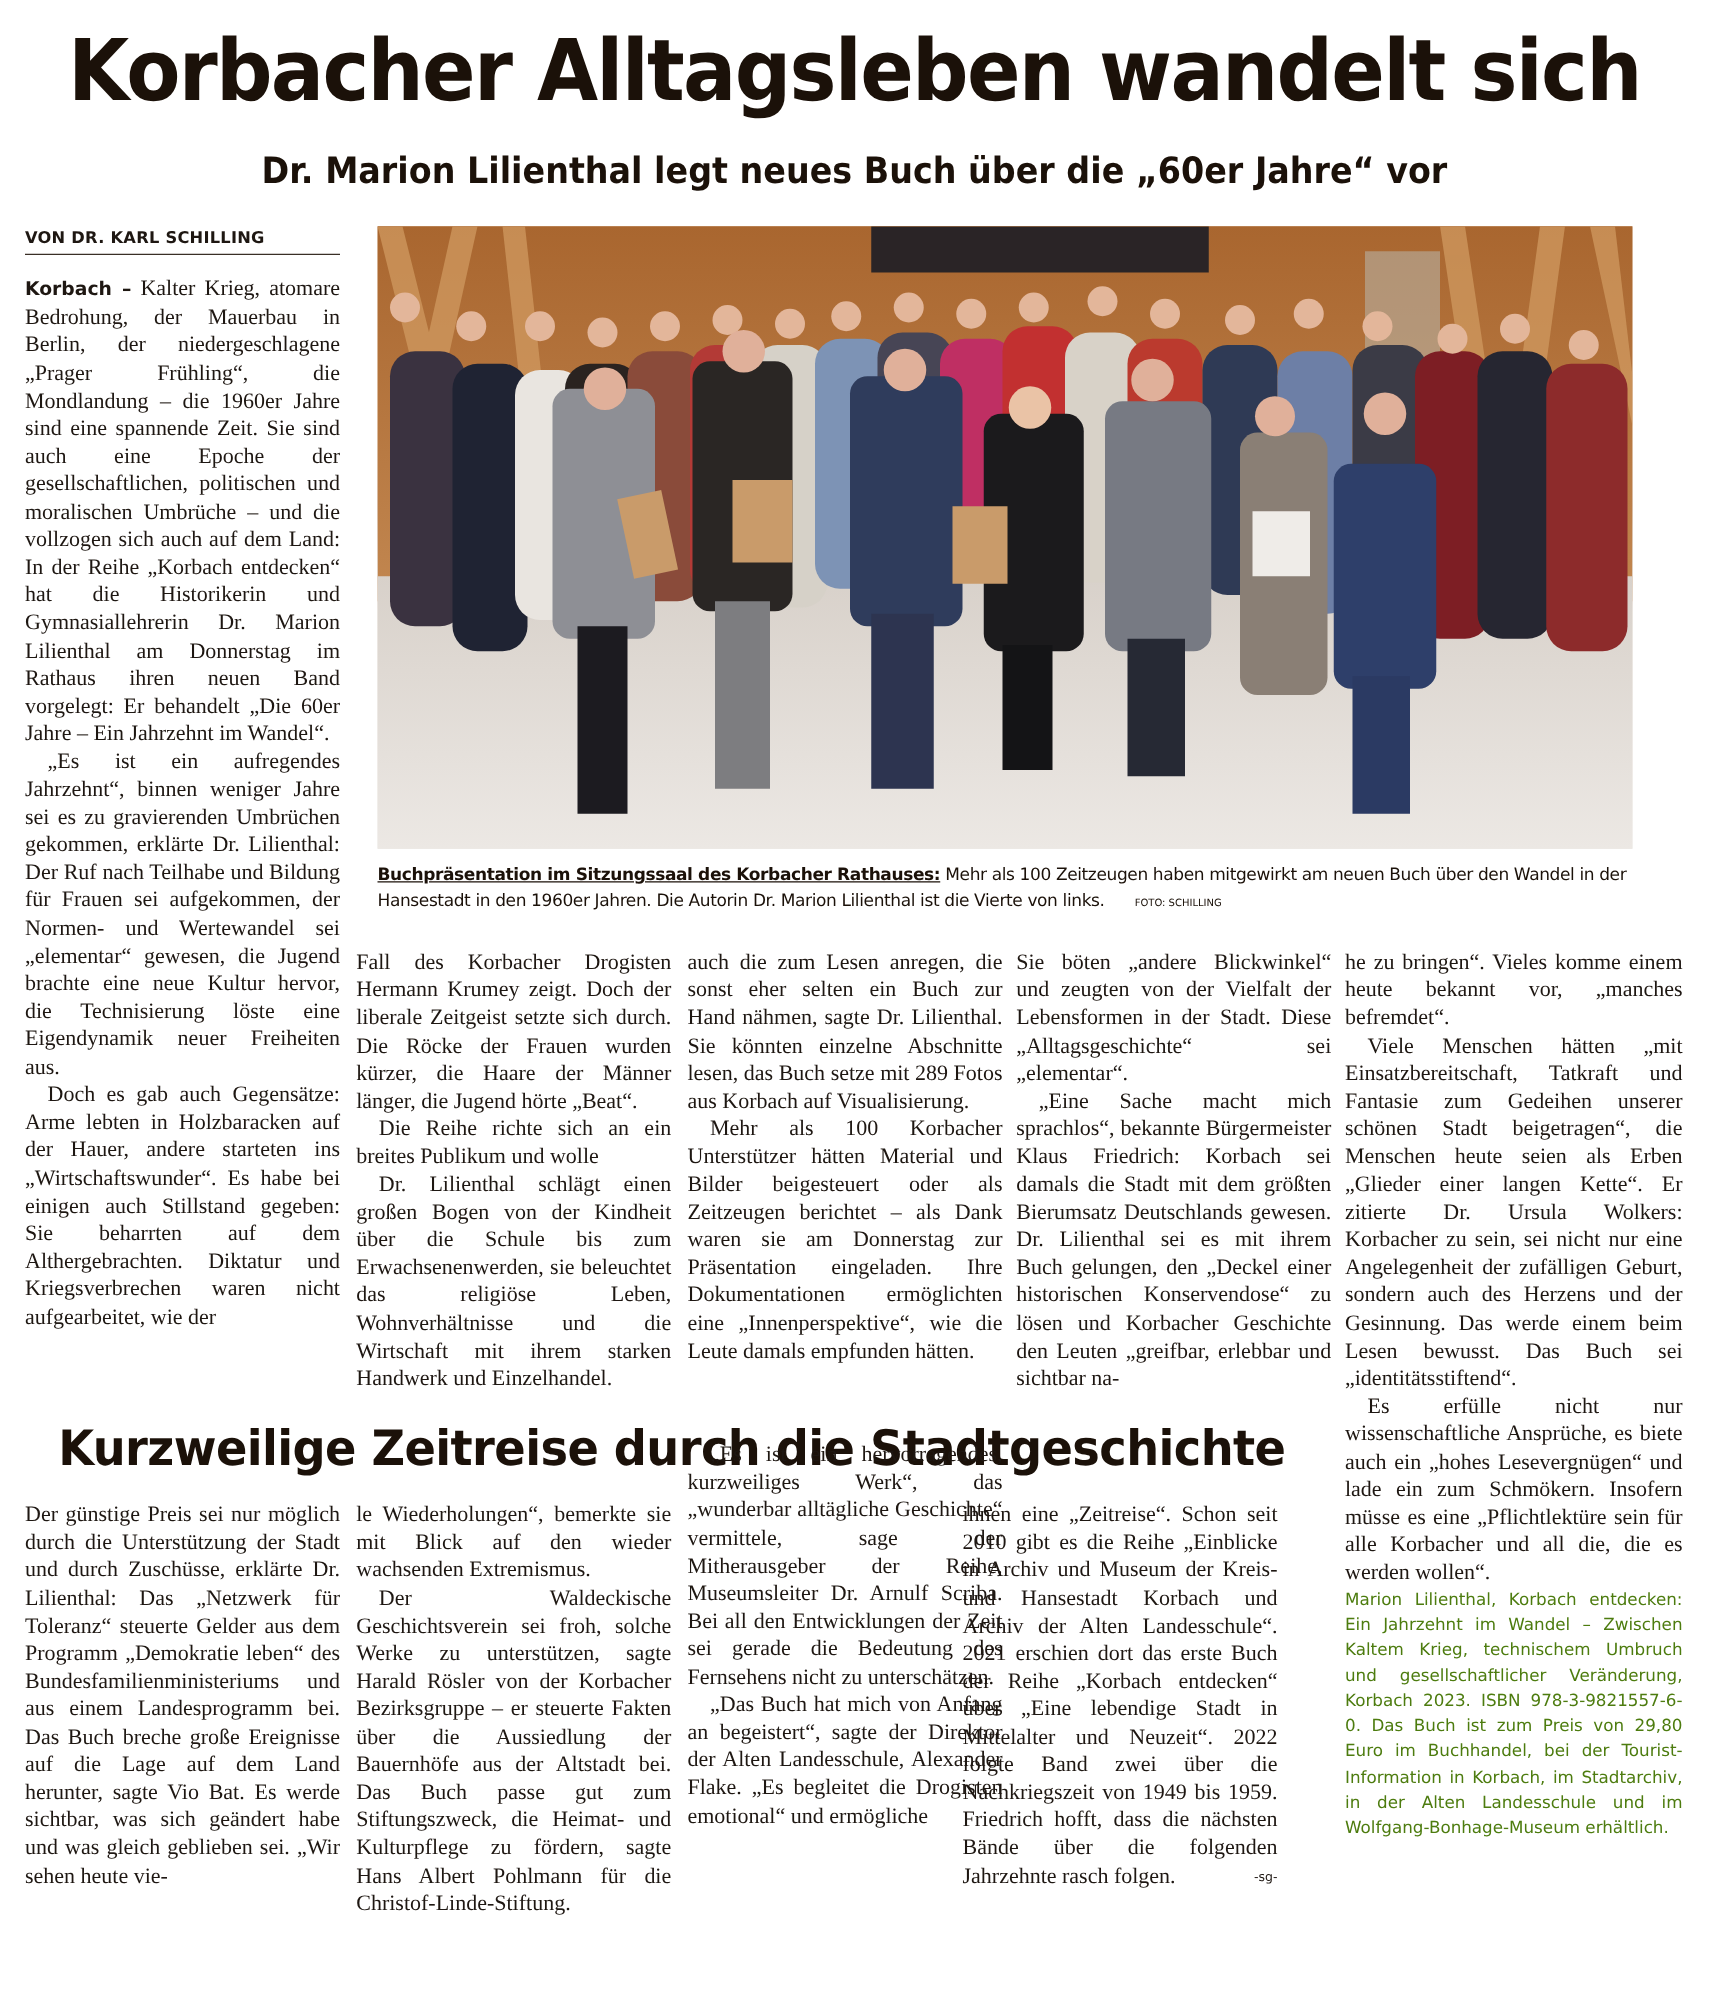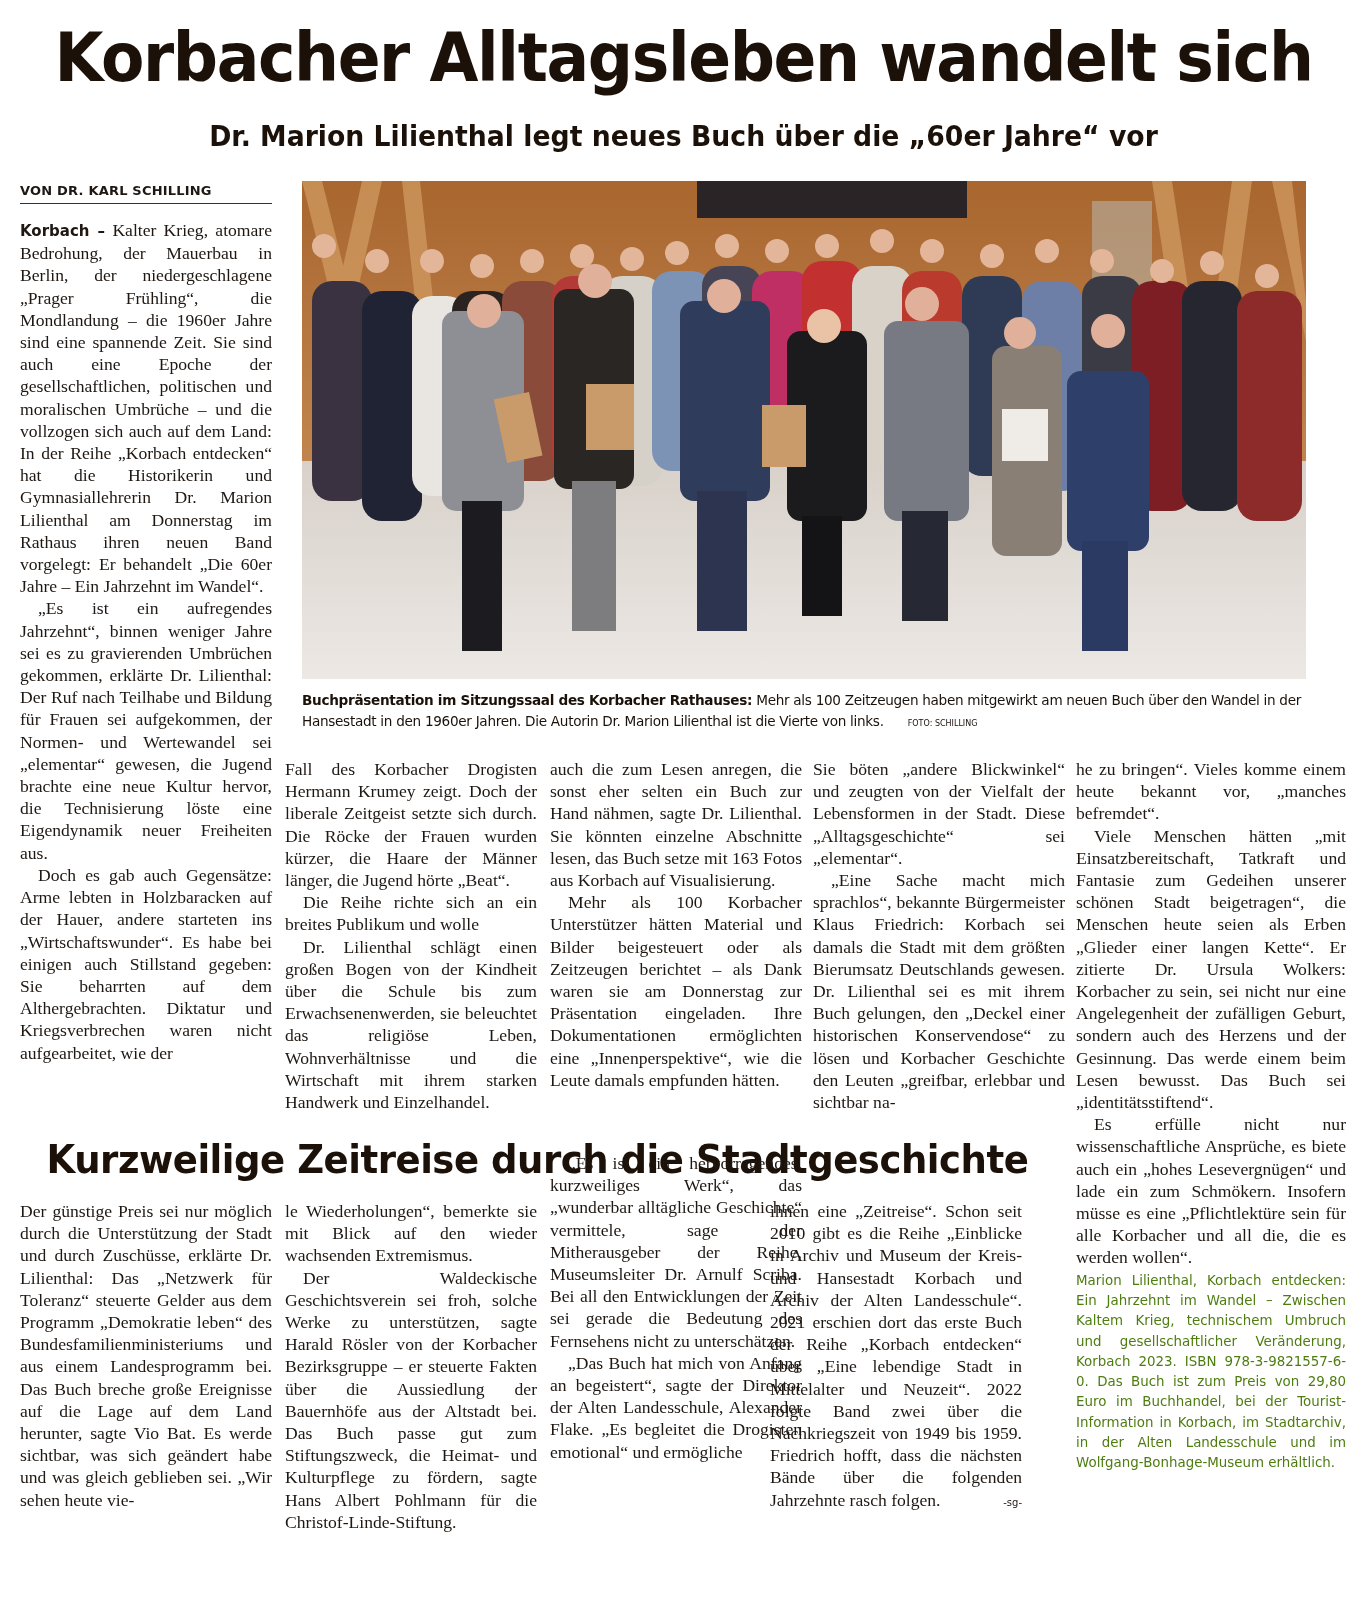--- a/index.html
+++ b/index.html
@@ -19,21 +19,21 @@
     text-align:justify; hyphens:manual; color:#1e1712; }
   .col p { margin:0; text-indent:18px; }
   .col p.noindent { text-indent:0; }
   .col p.cont { text-indent:0; }
   .lead { font-family:"DejaVu Sans", sans-serif; font-weight:bold; font-size:15px; }
 
   #photo { position:absolute; left:302px; top:181px; width:1004px; height:498px; overflow:hidden;
     background:linear-gradient(180deg,#b0703a 0%,#c58a52 30%,#b98a63 45%,#d9cfc5 62%,#e8e3de 100%); }
   #caption { position:absolute; left:302px; top:690px; width:1004px; font-family:"DejaVu Sans", sans-serif;
     font-size:13.6px; line-height:21px; color:#1b1109; letter-spacing:-0.3px; }
-  #caption .cap-bold { font-weight:bold; }
+  #caption .cap-bold { font-weight:bold;text-decoration:underline; }
   #caption .credit { font-size:8px; margin-left:10px; letter-spacing:0;padding-left:10px; }
 
   #subhead2 { position:absolute; left:20px; top:1136px; width:1040px; text-align:left;
     font-family:"DejaVu Sans", sans-serif; font-weight:bold; font-size:39px; line-height:48px; margin:0;
     color:#1b1109; letter-spacing:-0.5px; padding-left:28px; transform:scaleX(0.95); transform-origin:left; }
 
   .infobox { font-family:"DejaVu Sans", sans-serif; font-size:13.4px; line-height:20.3px; text-align:justify; color:#4d7c0f; }
   .sig { float:right; font-family:"DejaVu Sans", sans-serif; font-size:10px; margin-top:3px; }
 </style>
 </head>
@@ -159,21 +159,21 @@
   <span class="credit">FOTO: SCHILLING</span>
 </div>
 
 <div class="col" style="left:285px; top:758px; width:252px;">
   <p class="cont">Fall des Korbacher Drogisten Hermann Krumey zeigt. Doch der liberale Zeitgeist setzte sich durch. Die Röcke der Frauen wurden kürzer, die Haare der Männer länger, die Jugend hörte „Beat“.</p>
   <p>Die Reihe richte sich an ein breites Publikum und wolle</p>
   <p>Dr. Lilienthal schlägt einen großen Bogen von der Kindheit über die Schule bis zum Erwachsenenwerden, sie beleuchtet das religiöse Leben, Wohnverhältnisse und die Wirtschaft mit ihrem starken Handwerk und Einzelhandel.</p>
 </div>
 
 <div class="col" style="left:550px; top:758px; width:252px;">
-  <p class="cont">auch die zum Lesen anregen, die sonst eher selten ein Buch zur Hand nähmen, sagte Dr. Lilienthal. Sie könnten einzelne Abschnitte lesen, das Buch setze mit 163 Fotos aus Korbach auf Visualisierung.</p>
+  <p class="cont">auch die zum Lesen anregen, die sonst eher selten ein Buch zur Hand nähmen, sagte Dr. Lilienthal. Sie könnten einzelne Abschnitte lesen, das Buch setze mit 289 Fotos aus Korbach auf Visualisierung.</p>
   <p>Mehr als 100 Korbacher Unterstützer hätten Material und Bilder beigesteuert oder als Zeitzeugen berichtet – als Dank waren sie am Donnerstag zur Präsentation eingeladen. Ihre Dokumentationen ermöglichten eine „Innenperspektive“, wie die Leute damals empfunden hätten.</p>
 </div>
 
 <div class="col" style="left:813px; top:758px; width:252px;">
   <p class="cont">Sie böten „andere Blickwinkel“ und zeugten von der Vielfalt der Lebensformen in der Stadt. Diese „Alltagsgeschichte“ sei „elementar“.</p>
   <p>„Eine Sache macht mich sprachlos“, bekannte Bürgermeister Klaus Friedrich: Korbach sei damals die Stadt mit dem größten Bierumsatz Deutschlands gewesen. Dr. Lilienthal sei es mit ihrem Buch gelungen, den „Deckel einer historischen Konservendose“ zu lösen und Korbacher Geschichte den Leuten „greifbar, erlebbar und sichtbar na-</p>
 </div>
 
 <div class="col" style="left:1076px; top:758px; width:270px;">
   <p class="cont">he zu bringen“. Vieles komme einem heute bekannt vor, „manches befremdet“.</p>

